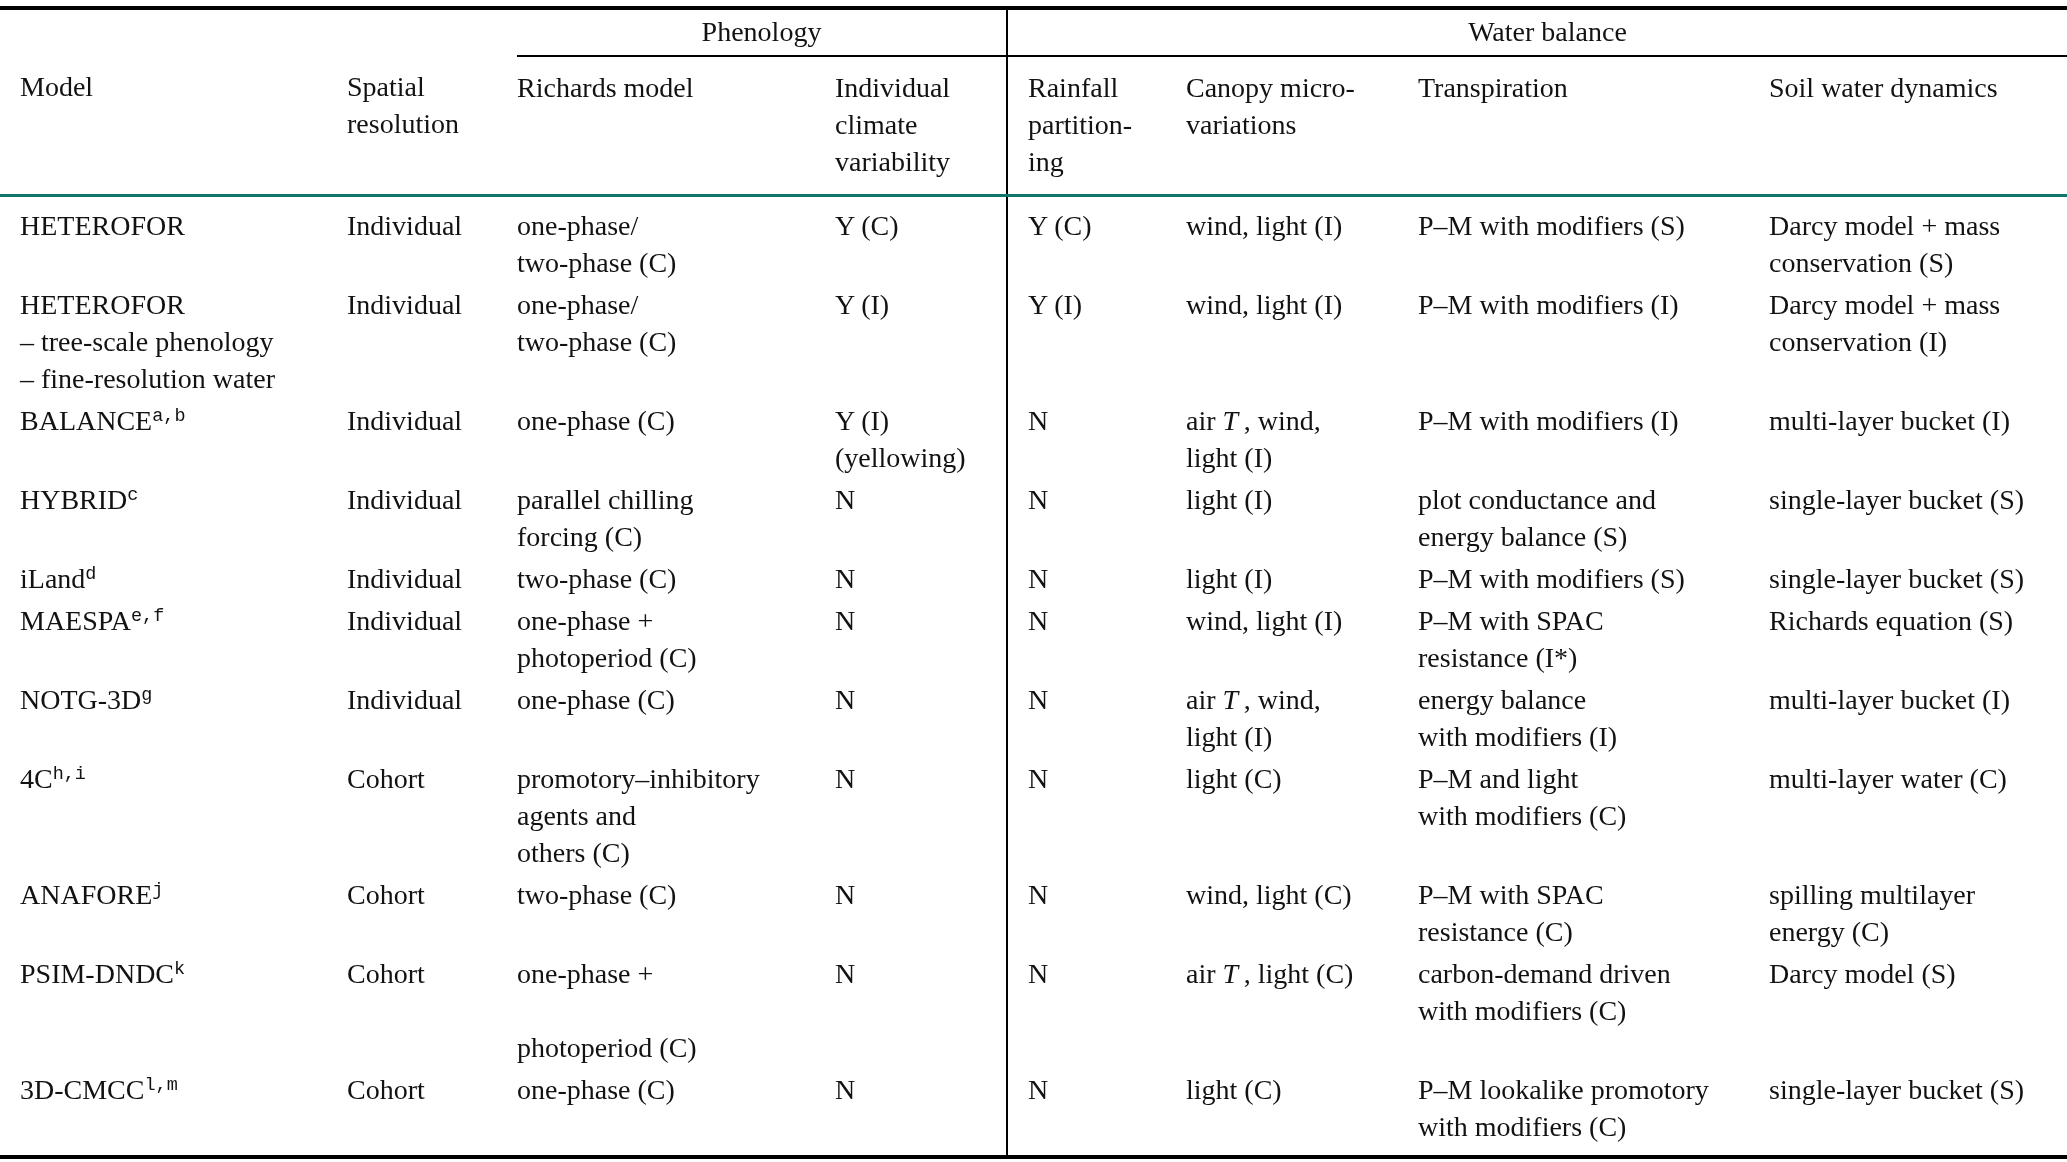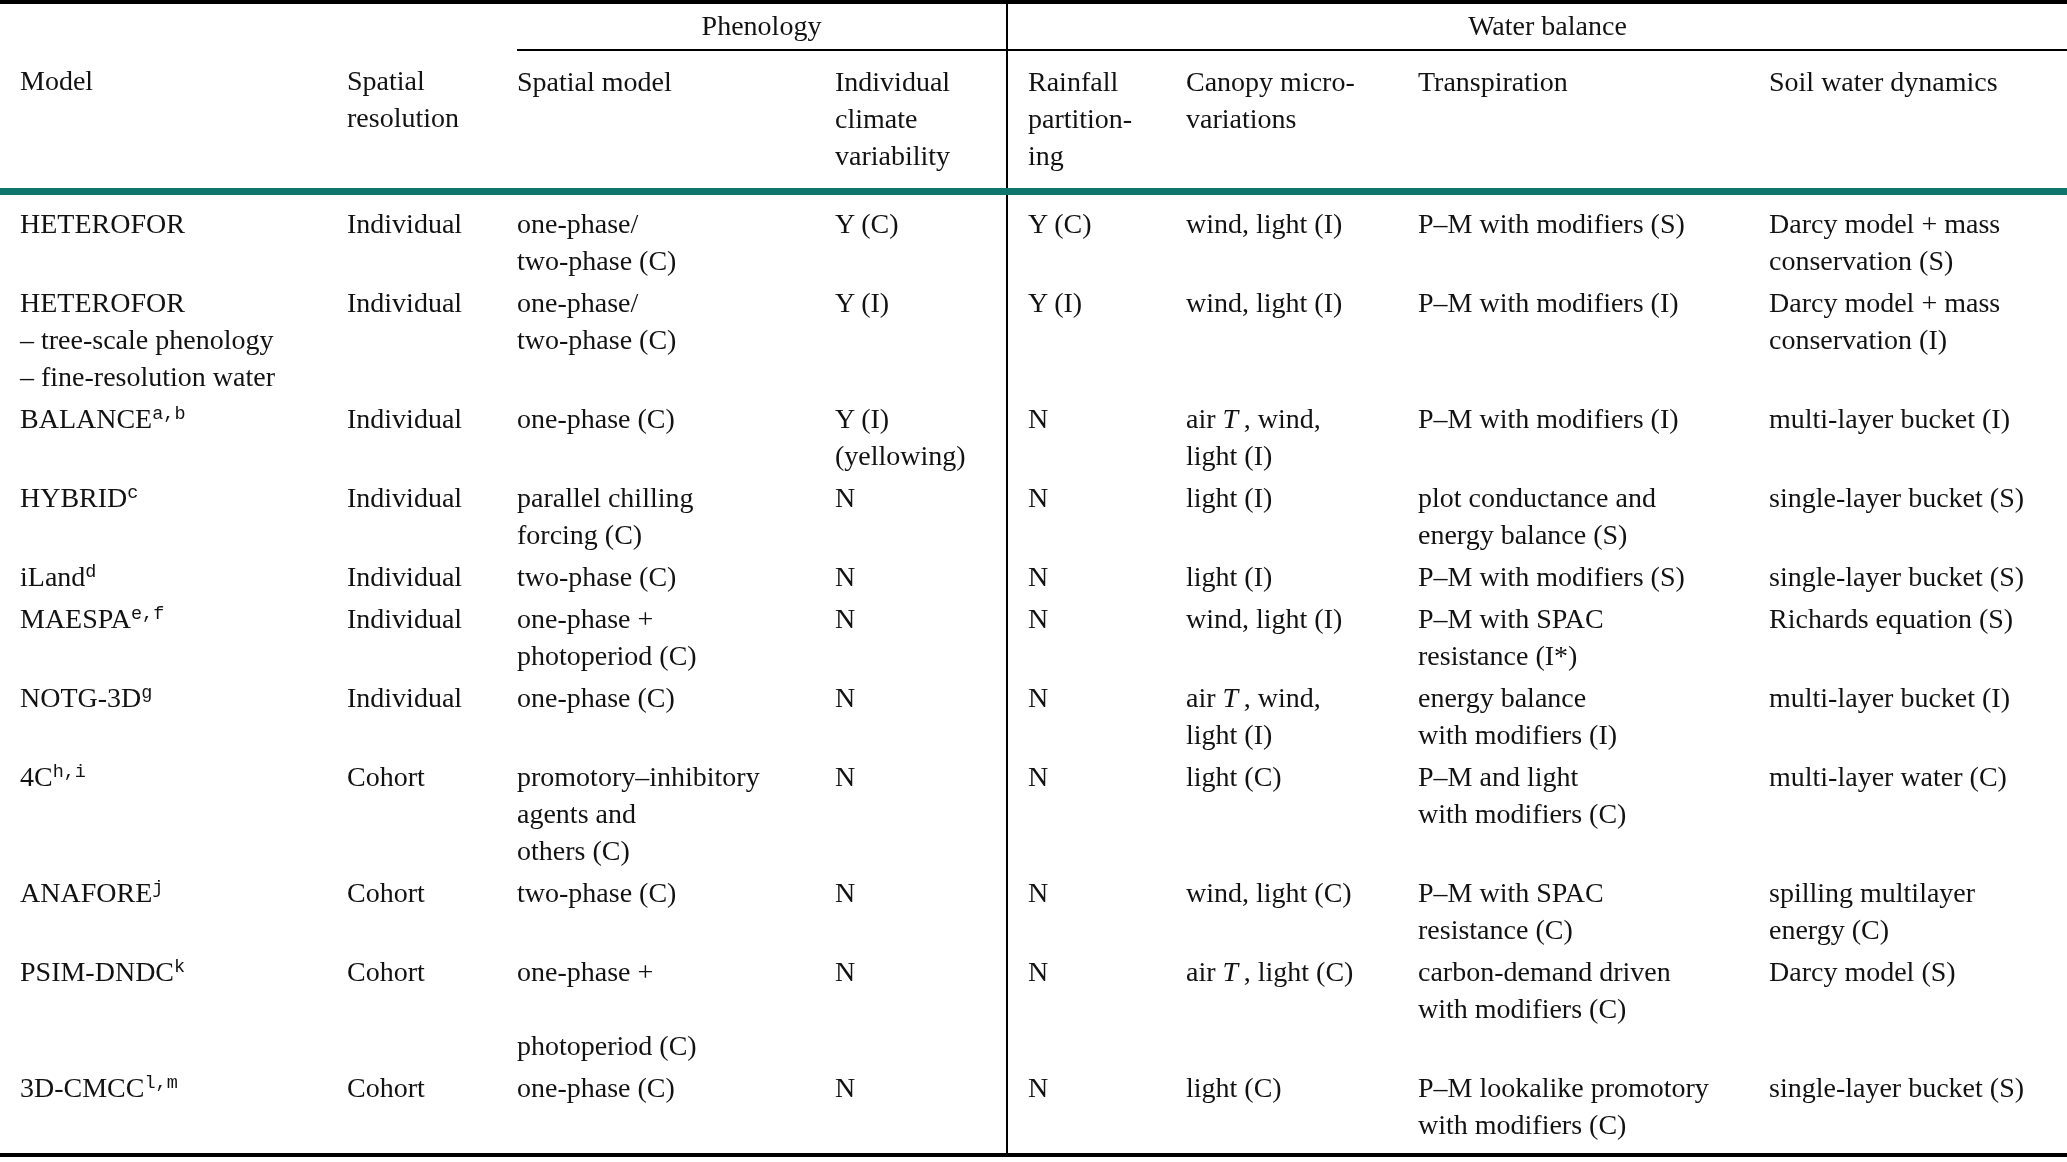--- a/index.html
+++ b/index.html
@@ -3,37 +3,38 @@
 <meta charset="utf-8">
 <style>
   html,body{margin:0;padding:0;background:#ffffff;}
   .page{
     width:2067px;height:1162px;background:#ffffff;overflow:hidden;
     font-family:"Liberation Serif","DejaVu Serif",serif;color:#121212;
     position:relative;
   }
   table.models{
     border-collapse:collapse;table-layout:fixed;width:2067px;
+    margin-top:6px;
     border-top:4px solid #000;border-bottom:4px solid #000;
   }
   td,th{
     vertical-align:top;text-align:left;font-weight:normal;
     padding:0;font-size:28px;line-height:37px;color:#121212;
     overflow:hidden;
   }
   
   tr.group-row td.g-cell{
     text-align:center;border-bottom:2px solid #000;
     padding-top:3px;padding-bottom:5px;
   }
   tr.group-row td.g-empty{border-bottom:none;}
   
   tr.colhead-row th{
     padding-top:12px;padding-bottom:14px;
-    border-bottom:7px solid #0f766e;
+    border-bottom:3px solid #0f766e;
   }
   
   tbody td{padding-top:5px;}
   tbody tr:first-child td{padding-top:10px;}
   tbody tr:last-child td{padding-bottom:10px;}
   
   .div-left{border-left:2px solid #000;}
   td.div-left,th.div-left{padding-left:20px;}
   
   .c-model{padding-left:20px;}
@@ -64,21 +65,21 @@
       </tr>
       <tr class="colhead-row" id="col-head-row">
           <th class="c-model">
             <div class="ln">Model</div>
           </th>
           <th class="c-spatial">
             <div class="ln">Spatial</div>
             <div class="ln">resolution</div>
           </th>
           <th class="c-budburst">
-            <div class="ln">Spatial model</div>
+            <div class="ln">Richards model</div>
           </th>
           <th class="c-icv">
             <div class="ln">Individual</div>
             <div class="ln">climate</div>
             <div class="ln">variability</div>
           </th>
           <th class="c-rainfall div-left">
             <div class="ln">Rainfall</div>
             <div class="ln">partition-</div>
             <div class="ln">ing</div>

